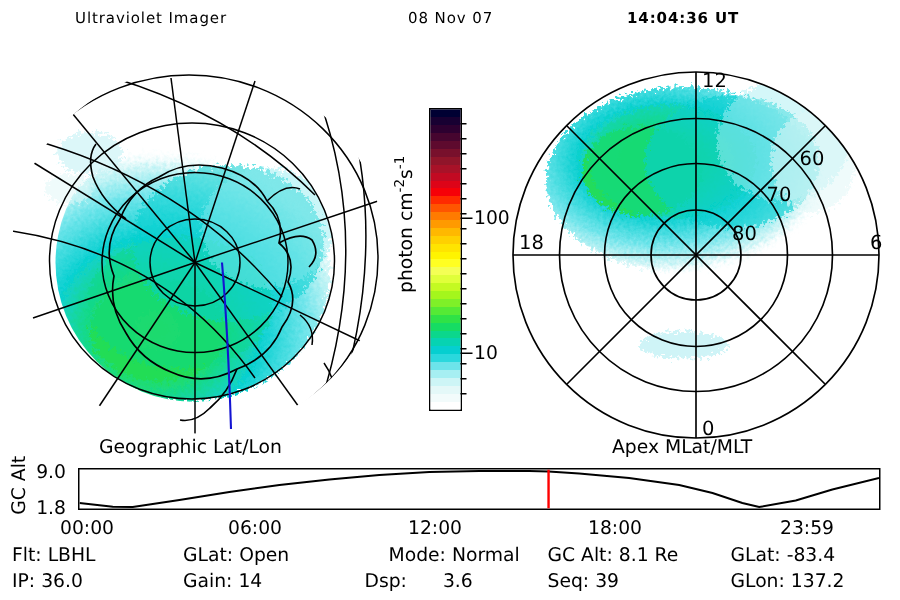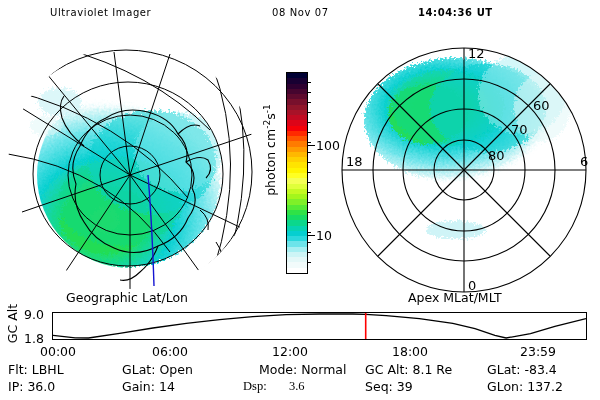--- a/index.html
+++ b/index.html
@@ -272,21 +272,21 @@
     </div>
     <div class="st-cell st-r1" style="left:122px;">
       <span>Gain:</span>
       <span>14</span>
     </div>
 
     <div class="st-cell st-r0" style="left:243px;margin-left:16px;">
       <span>Mode:</span>
       <span>Normal</span>
     </div>
-    <div class="st-cell st-r1" style="left:243px;font-family:Liberation Serif, serif;">
+    <div class="st-cell st-r1" style="left:243px;">
       <span>Dsp:</span>
       <span style="display:inline-block;width:16px;"></span>
       <span>3.6</span>
     </div>
 
     <div class="st-cell st-r0" style="left:365px;">
       <span>GC Alt:</span>
       <span>8.1 Re</span>
     </div>
     <div class="st-cell st-r1" style="left:365px;">

